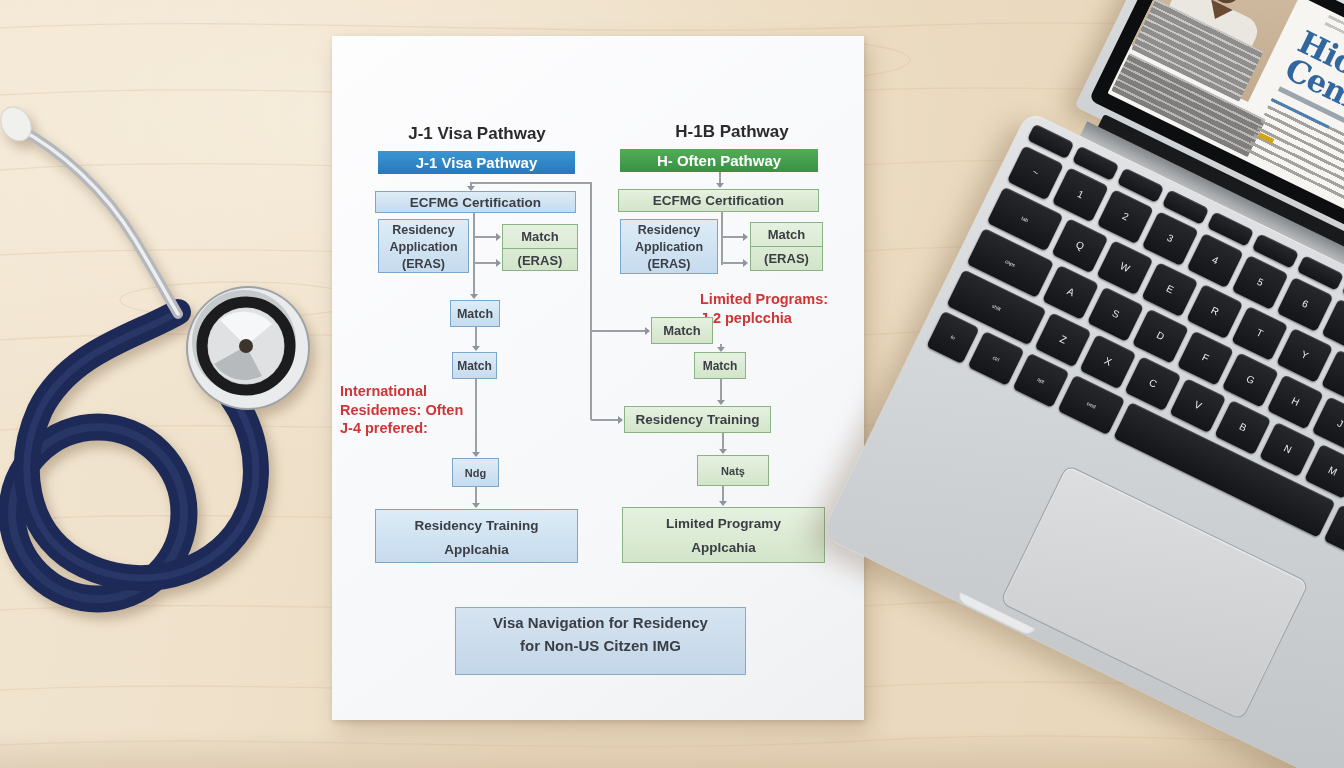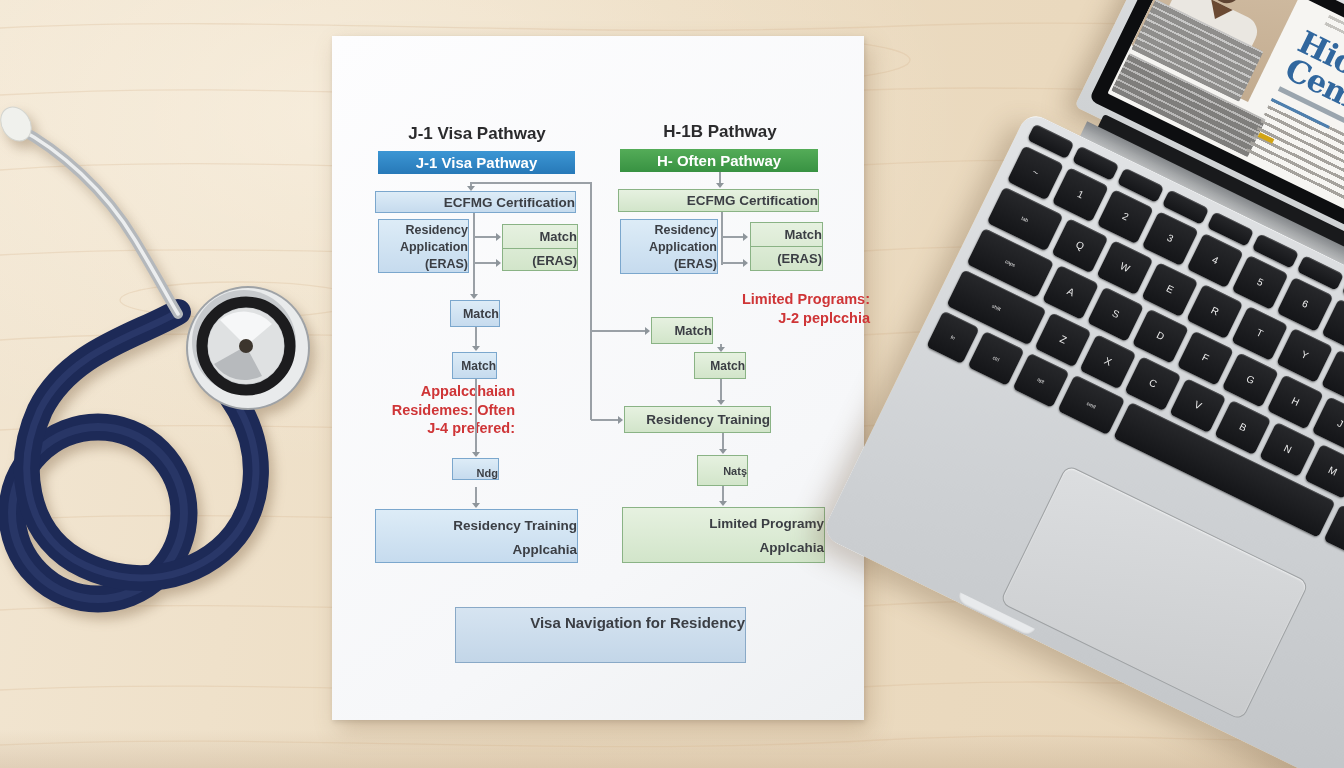--- a/index.html
+++ b/index.html
@@ -14,52 +14,52 @@
       linear-gradient(100deg,#f2e6d2 0%,#ecdcc2 45%,#e8d6ba 100%);}
   .grain{position:absolute;inset:0;opacity:.55;}
   
   .paper{position:absolute;left:332px;top:36px;width:532px;height:684px;
     background:linear-gradient(145deg,#fdfdfe 0%,#f6f7f9 70%,#eef0f2 100%);
     box-shadow:6px 10px 22px rgba(140,105,70,.30), 1px 2px 5px rgba(0,0,0,.12);}
   .ptitle{position:absolute;left:0;top:40px;width:100%;text-align:center;
     font-size:19px;font-weight:700;color:#2b2b2d;letter-spacing:.2px;}
   .colhead{position:absolute;font-size:17px;font-weight:700;color:#2b2b2d;text-align:center;}
   .ch-l{left:20px;top:88px;width:250px;}
-  .ch-r{left:282px;top:86px;width:212px;}
+  .ch-r{left:294px;top:86px;width:212px;}
   .banner{position:absolute;height:23px;line-height:23px;text-align:center;
     color:#fff;font-weight:700;font-size:15px;}
   .bn-l{left:46px;top:115px;width:197px;
     background:linear-gradient(180deg,#3c96d4,var(--banner-blue,#2779b8));}
   .bn-r{left:288px;top:113px;width:198px;
     background:linear-gradient(180deg,#54ac58,var(--banner-green,#389242));}
-  .fbox{position:absolute;box-sizing:border-box;text-align:right;color:#3b3e44;font-weight:700;}
+  .fbox{position:absolute;box-sizing:border-box;text-align:center;color:#3b3e44;font-weight:700;}
   .blue{background:linear-gradient(180deg,#ddecf7,#c6dbee);border:1px solid #7ba7cd;}
   .green{background:linear-gradient(180deg,#e6f1e0,#d2e5ca);border:1px solid #8ab385;}
   .ecfmg-l{left:43px;top:155px;width:201px;height:22px;font-size:13.5px;line-height:21px;}
   .ecfmg-r{left:286px;top:153px;width:201px;height:23px;font-size:13.5px;line-height:22px;}
   .resapp{font-size:12.5px;line-height:17px;padding-top:2px;}
   .ra-l{left:46px;top:183px;width:91px;height:54px;}
   .ra-r{left:288px;top:183px;width:98px;height:55px;}
   .meras{font-size:13px;}
   .me-l{left:170px;top:188px;width:76px;height:47px;}
   .me-r{left:418px;top:186px;width:73px;height:49px;}
   .meras .cell{height:23px;line-height:23px;}
   .meras .cell+.cell{border-top:1px solid #8ab385;}
   .m1-l{left:118px;top:264px;width:50px;height:27px;font-size:12.5px;line-height:26px;}
   .m2-l{left:120px;top:316px;width:45px;height:27px;font-size:12px;line-height:26px;}
-  .ndg{left:120px;top:422px;width:47px;height:22px;font-size:11px;line-height:28px;}
+  .ndg{left:120px;top:422px;width:47px;height:29px;font-size:11px;line-height:28px;}
   .tr-l{left:43px;top:473px;width:203px;height:54px;font-size:13.5px;line-height:24px;padding-top:4px;}
   .mA-r{left:319px;top:281px;width:62px;height:27px;font-size:13px;line-height:26px;}
   .mB-r{left:362px;top:316px;width:52px;height:27px;font-size:12px;line-height:26px;}
   .tr-r{left:292px;top:370px;width:147px;height:27px;font-size:13.5px;line-height:26px;}
-  .nats{left:365px;top:419px;width:51px;height:31px;font-size:11px;line-height:30px;}
+  .nats{left:365px;top:419px;width:72px;height:31px;font-size:11px;line-height:30px;}
   .lim-r{left:290px;top:471px;width:203px;height:56px;font-size:13.5px;line-height:24px;padding-top:4px;}
-  .footerbox{left:123px;top:571px;width:291px;height:56px;font-size:15px;line-height:23px;padding-top:3px;
+  .footerbox{left:123px;top:571px;width:291px;height:68px;font-size:15px;line-height:23px;padding-top:3px;
     background:linear-gradient(180deg,#d6e4f1,#c3d6e8);border:1px solid #89a9c7;}
-  .rednote{position:absolute;color:var(--note-red,#cf3537);font-weight:700;text-align:right;
+  .rednote{position:absolute;color:var(--note-red,#cf3537);font-weight:700;text-align:left;
     font-size:14.5px;line-height:18.5px;}
   .rn-left{left:8px;top:346px;width:175px;}
   .rn-lim{left:368px;top:254px;width:170px;}
   .rn-cap{left:300px;top:538px;width:183px;}
   .ln{position:absolute;background:#9aa0a6;}
   .ah{position:absolute;width:0;height:0;border:4px solid transparent;}
   .ah.d{border-top:5px solid #8e959b;border-bottom:none;}
   .ah.r{border-left:5px solid #8e959b;border-right:none;}
   
   .laptop{position:absolute;left:1135px;top:-109px;width:780px;height:740px;
@@ -185,21 +185,21 @@
 
     <div class="rednote rn-lim">
       <div>Limited Programs:</div>
       <div>J-2 peplcchia</div>
     </div>
 
     <div class="fbox blue m1-l">Match</div>
     <div class="fbox blue m2-l">Match</div>
 
     <div class="rednote rn-left">
-      <div>Appalcchaian</div>
+      <div>International</div>
       <div>Residemes: Often</div>
       <div>J-4 prefered:</div>
     </div>
 
     <div class="fbox blue ndg">Ndg</div>
     <div class="fbox blue tr-l">
       <div>Residency Training</div>
       <div>Applcahia</div>
     </div>
 
@@ -208,20 +208,21 @@
     <div class="fbox green tr-r">Residency Training</div>
     <div class="fbox green nats">Natş</div>
     <div class="fbox green lim-r">
       <div>Limited Programy</div>
       <div>Applcahia</div>
     </div>
 
 
     <div class="fbox footerbox">
       <div>Visa Navigation for Residency</div>
+      <div>for Non-US Citzen IMG</div>
     </div>
 
     <div class="ln" style="left:138px;top:146px;width:121px;height:1.5px"></div>
     <div class="ln" style="left:138px;top:146px;width:1.5px;height:5px"></div>
     <div class="ah d" style="left:135px;top:150px"></div>
     <div class="ln" style="left:258px;top:146px;width:1.5px;height:238px"></div>
     <div class="ln" style="left:259px;top:294px;width:56px;height:1.5px"></div>
     <div class="ah r" style="left:313px;top:291px"></div>
     <div class="ln" style="left:259px;top:383px;width:30px;height:1.5px"></div>
     <div class="ah r" style="left:286px;top:380px"></div>

